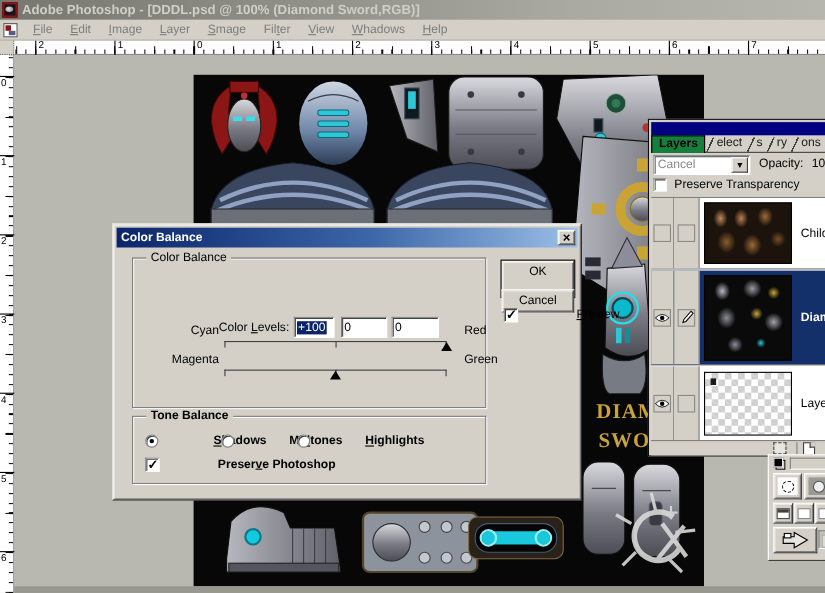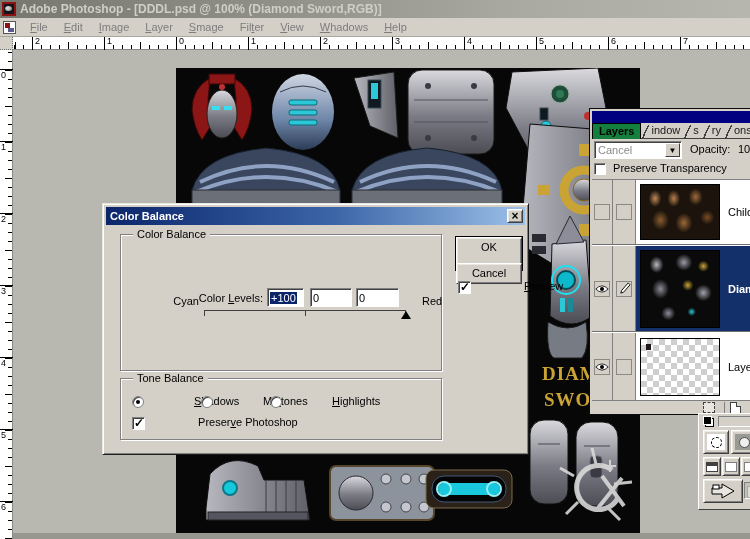--- a/index.html
+++ b/index.html
@@ -403,23 +403,33 @@
       <div class="srow" style="top:57px;">
         <span class="slab lft">Cyan</span>
         <div class="track">
           <i class="tk l"></i>
             <i class="tk c"></i>
             <i class="tk r"></i>
           <span class="thumb" style="left: 100%;"></span>
         </div>
         <span class="slab rgt">Red</span>
       </div>
-    </div>
-
-    <div class="group groove" style="left:17px;top:174px;width:322px;height:62px;">
+      <div class="srow" style="top:83px;">
+        <span class="slab lft">Magenta</span>
+        <div class="track">
+          <i class="tk l"></i>
+            <i class="tk c"></i>
+            <i class="tk r"></i>
+          <span class="thumb" style="left: 50%;"></span>
+        </div>
+        <span class="slab rgt">Green</span>
+      </div>
+    </div>
+
+    <div class="group groove" style="left:17px;top:174px;width:322px;height:62px;font-weight:bold;">
       <span class="grouplabel">Tone Balance</span>
       <div class="ritem" style="left:11px;">
         <span class="radio on"></span><span class="lab"><span class="u">S</span><span>hadows</span></span>
       </div>
       <div class="ritem" style="left:80px;">
         <span class="radio"></span><span class="lab"><span>Mi</span><span class="u">d</span><span>tones</span></span>
       </div>
       <div class="ritem" style="left:149px;">
         <span class="radio"></span><span class="lab"><span class="u">H</span><span>ighlights</span></span>
       </div>
@@ -435,21 +445,21 @@
       <span class="cb on"></span>
       <span class="lab"><span class="u">P</span><span>review</span></span>
     </div>
   </div>
 
   <div class="palette">
     <div class="ptitle"></div>
     <div class="ptabs">
       <span class="tab-active">Layers</span>
       <span class="slash"></span>
-      <span class="tabfrag">indow</span>
+      <span class="tabfrag">elect</span>
       <span class="slash"></span>
       <span class="tabfrag">s</span>
       <span class="slash"></span>
       <span class="tabfrag">ry</span>
       <span class="slash"></span>
       <span class="tabfrag">ons</span>
       <span class="slash"></span>
 
     </div>
     <div class="pblend">

